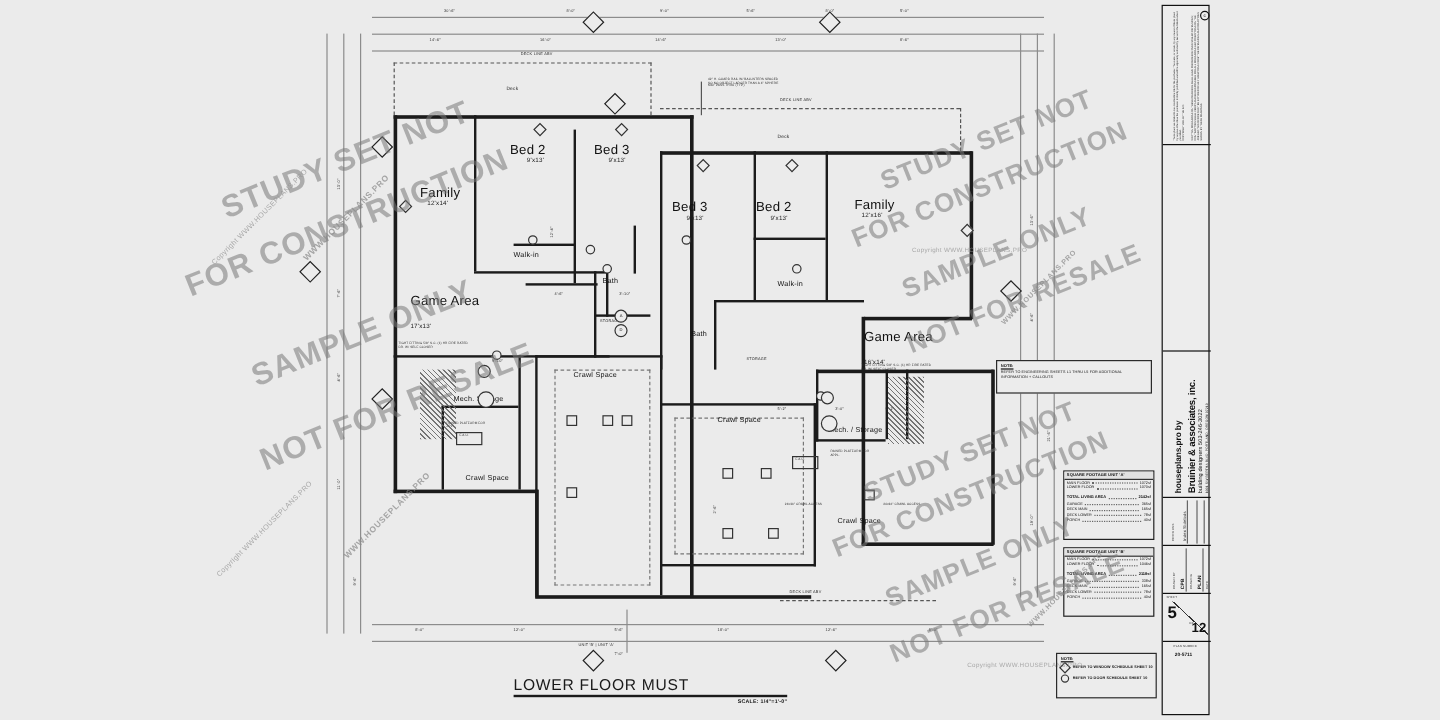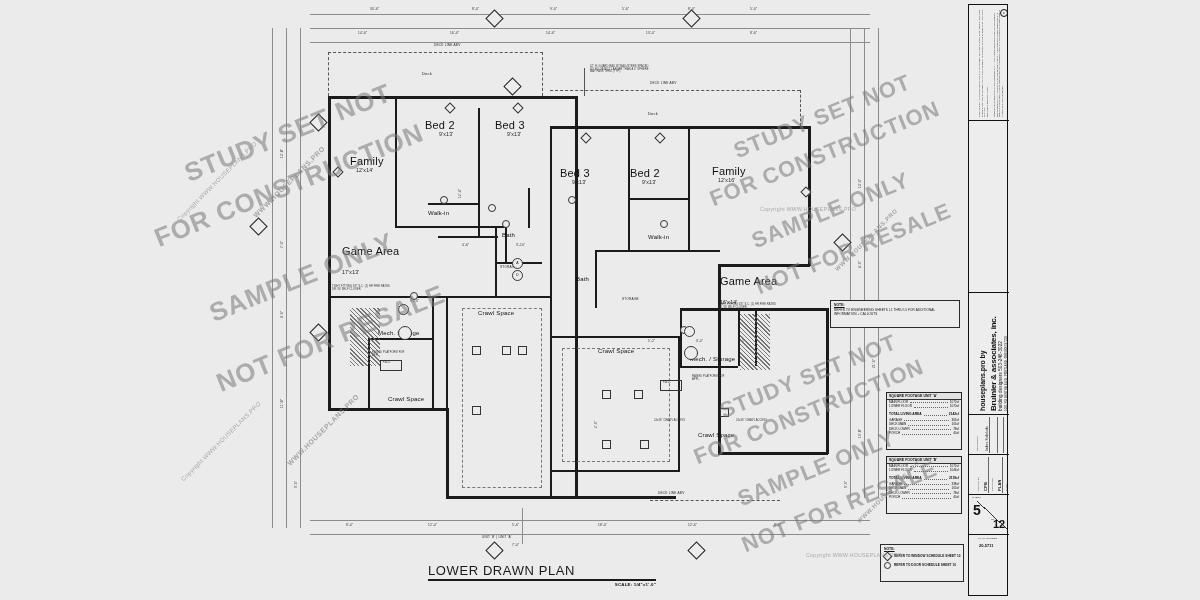--- a/index.html
+++ b/index.html
@@ -460,21 +460,21 @@
       <span class="swin" style="position:relative;left:0;top:0;width:5px;height:5px;margin-right:3px;"></span>
       <span class="note-b" style="font-weight:bold;">REFER TO WINDOW SCHEDULE SHEET 10</span>
     </div>
     <div style="display:flex;align-items:center;margin:0 0 0 3px;">
       <span class="sdoor" style="position:relative;left:0;top:0;width:5px;height:5px;margin-right:3px;"></span>
       <span class="note-b" style="font-weight:bold;">REFER TO DOOR SCHEDULE SHEET 10</span>
     </div>
   </div>
 
   <div id="plantitle">
-    <div class="pt">LOWER DRAWN PLAN</div>
+    <div class="pt">LOWER FLOOR MUST</div>
     <div class="ptline"></div>
     <div class="ptscale">SCALE: 1/4"=1'-0"</div>
   </div>
 
   <div id="titleblock">
 
     <div class="tb-cell" style="top:0;height:116px;">
       <div class="rot tb-legal" style="left:9px;top:112px;width:108px;white-space:normal;">These plans are limited to one construction site for the purchaser.  The reuse, or resale, by any means of these plans by anyone other than the purchaser is strictly prohibited and will be vigorously enforced by law as to the fullest extent permitted.</div>
       <div class="rot tb-legal" style="left:17px;top:112px;width:40px;white-space:normal;">COPYRIGHT 2021 BY THE INC.</div>
       <div class="rot tb-legal" style="left:24px;top:112px;width:108px;white-space:normal;">WRITTEN DIMENSIONS ON THESE DRAWINGS SHALL HAVE PRECEDENCE OVER SCALED DIMENSIONS; CONTRACTORS SHALL VERIFY AND BE RESPONSIBLE FOR ALL DIMENSIONS AND CONDITIONS ON THE JOB AND THIS OFFICE MUST BE NOTIFIED OF ANY VARIATIONS FROM THE DIMENSIONS AND CONDITIONS SHOWN BY THESE DRAWINGS.</div>

